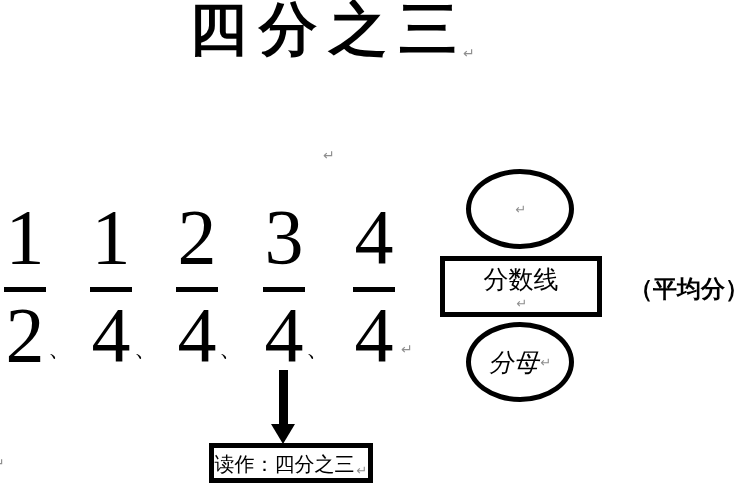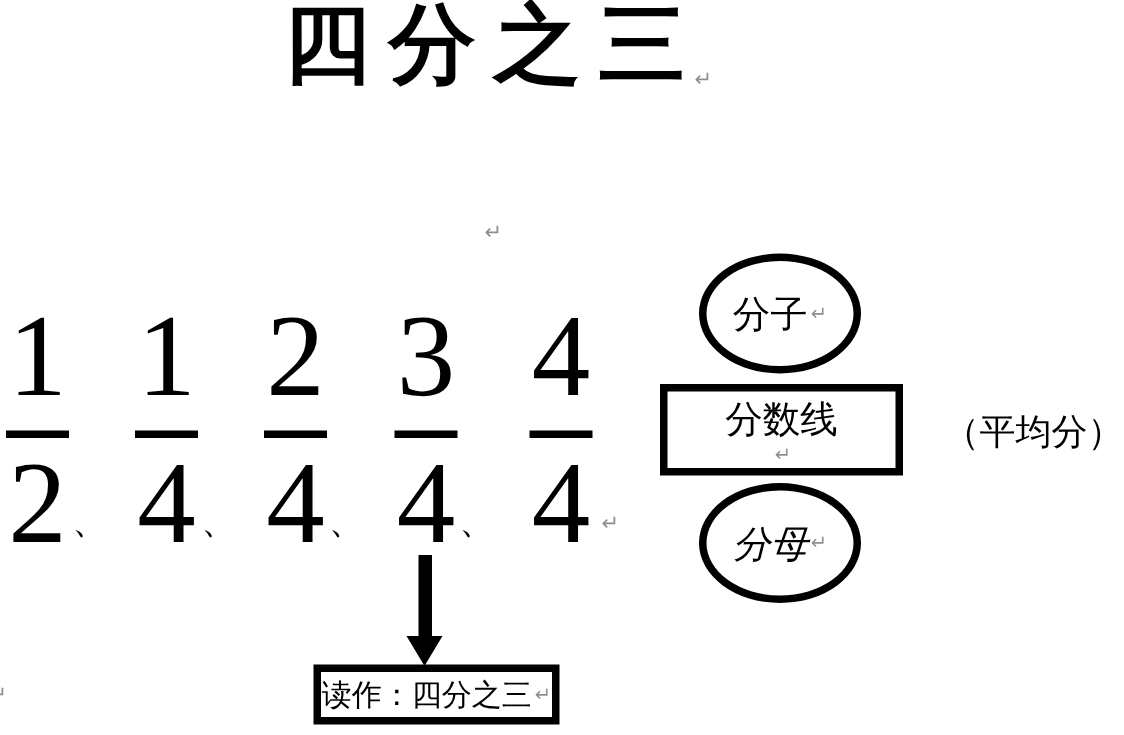--- a/index.html
+++ b/index.html
@@ -74,20 +74,21 @@
   .oval { border-radius: 50%; }
   #oval-numerator   { left: 466px; top: 169px; width: 108px; height: 80px; }
   #rect-fraction-line { left: 440px; top: 256px; width: 162px; height: 61px; flex-direction: column; }
   #oval-denominator { left: 466px; top: 322px; width: 108px; height: 80px; font-style: italic; }
   #side-note {
     position: absolute;
     left: 629px; top: 274px;
     font-size: 24px;
     line-height: 30px;
     white-space: nowrap;
+    font-weight: bold;
   }
   
   #arrow-shaft {
     position: absolute;
     left: 279px; top: 370px;
     width: 9px; height: 56px;
     background: #000000;
   }
   #arrow-head {
     position: absolute;
@@ -98,21 +99,21 @@
     border-top: 20px solid #000000;
   }
   
   #reading-box {
     position: absolute;
     box-sizing: border-box;
     left: 209px; top: 443px;
     width: 164px; height: 40px;
     border: 5px solid #000000;
     display: flex;
-    align-items: center;
+    align-items: flex-end;
     justify-content: center;
     font-size: 20px;
     white-space: nowrap;
   }
 </style>
 </head>
 <body>
 
 <div id="page">
 
@@ -150,21 +151,20 @@
   <span class="sep" style="left:306px;">、</span>
 
   <div class="frac" style="left:334px;">
     <div class="num">4</div>
     <div class="fbar"></div>
     <div class="den">4</div>
   </div>
   <span class="pmark" style="left:401px; top:342px;">↵</span>
 
   <div id="oval-numerator" class="shape oval">
-    <span>分子</span>
       <span class="pmark-inline">↵</span>
   </div>
 
   <div id="rect-fraction-line" class="shape">
     <span>分数线</span>
       <span class="pmark-inline">↵</span>
   </div>
 
   <div id="side-note">
     <span>（平均分）</span>

